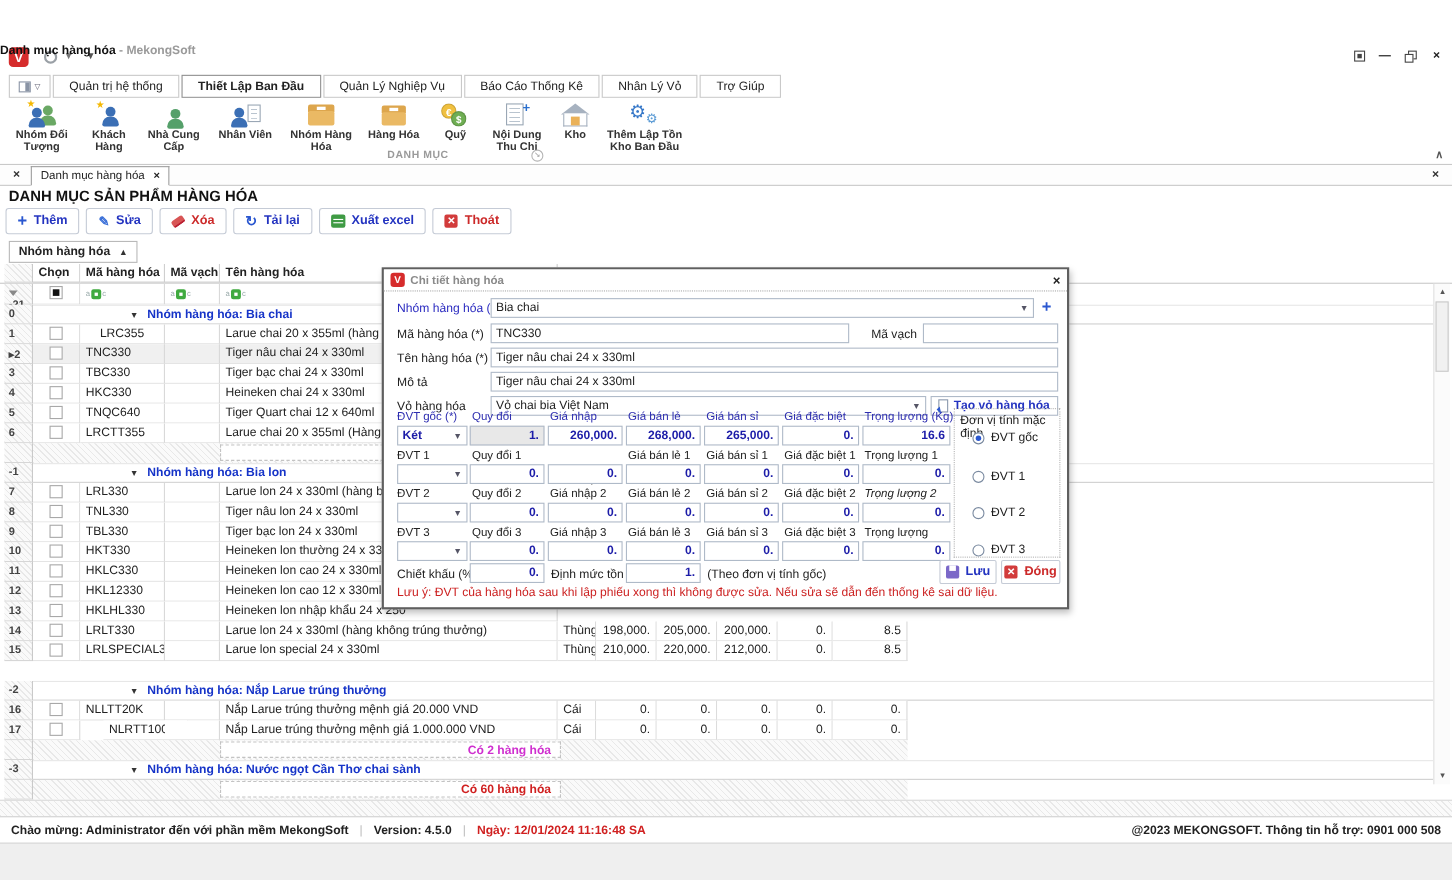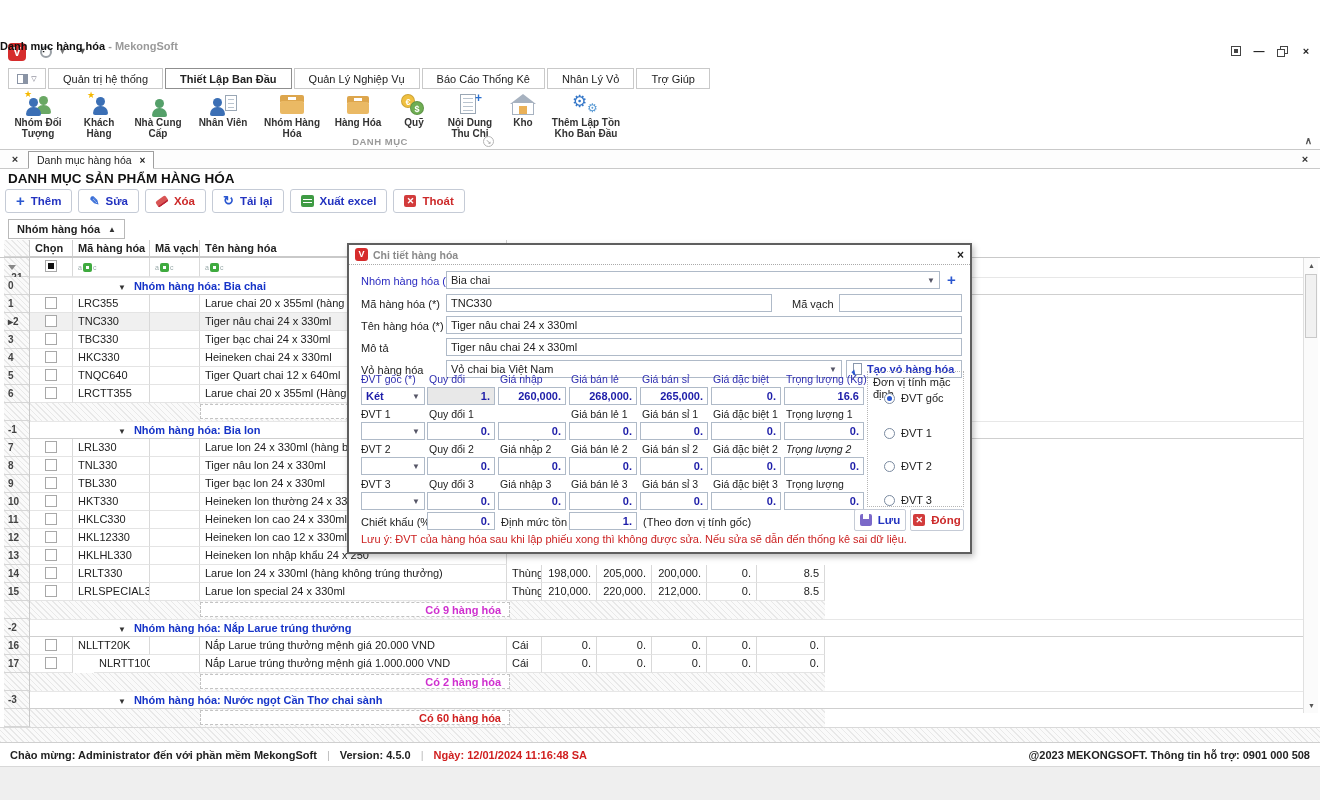--- a/index.html
+++ b/index.html
@@ -354,21 +354,21 @@
         <div class="cell" style="left: 150px; width: 50px; height: 19px;"><span class="fglyph">a<i></i>c</span></div>
         <div class="cell" style="left: 200px; width: 307px; height: 19px;"><span class="fglyph">a<i></i>c</span></div>
       </div>
       <div class="gr" style="top: 37px;">
         <div class="ind hatch">0</div>
         <div class="grouprow"><span class="tri">▼</span><span>Nhóm hàng hóa: Bia chai</span></div>
       </div>
       <div class="gr" style="top: 55px;">
         <div class="ind hatch">1</div>
         <div class="cell" style="left: 30px; width: 43px; text-align: center;"><span class="cb"></span></div>
-        <div class="cell" style="left: 73px; width: 77px;">LRC355</div>
+        <div class="cell" style="left: 73px; width: 77px; text-align: center;">LRC355</div>
         <div class="cell" style="left: 150px; width: 50px;"></div>
         <div class="cell" style="left: 200px; width: 307px;">Larue chai 20 x 355ml (hàng thưở</div>
       </div>
       <div class="gr" style="top: 73px;">
         <div class="ind hatch">▸2</div>
         <div class="cell" style="left: 30px; width: 43px; text-align: center; background: rgb(240, 240, 240);"><span class="cb"></span></div>
         <div class="cell" style="left: 73px; width: 77px; background: rgb(240, 240, 240);">TNC330</div>
         <div class="cell" style="left: 150px; width: 50px; background: rgb(240, 240, 240);"></div>
         <div class="cell" style="left: 200px; width: 307px; background: rgb(240, 240, 240);">Tiger nâu chai 24 x 330ml</div>
       </div>
@@ -477,26 +477,20 @@
         <div class="cell" style="left: 30px; width: 43px; text-align: center;"><span class="cb"></span></div>
         <div class="cell" style="left: 73px; width: 77px;">LRLSPECIAL330</div>
         <div class="cell" style="left: 150px; width: 50px;"></div>
         <div class="cell" style="left: 200px; width: 307px;">Larue lon special 24 x 330ml</div>
         <div class="cell" style="left: 507px; width: 35px;">Thùng</div>
         <div class="cell num" style="left: 542px; width: 55px;">210,000.</div>
         <div class="cell num" style="left: 597px; width: 55px;">220,000.</div>
         <div class="cell num" style="left: 652px; width: 55px;">212,000.</div>
         <div class="cell num" style="left: 707px; width: 50px;">0.</div>
         <div class="cell num" style="left: 757px; width: 68px;">8.5</div>
-      </div>
-      <div class="gr" style="top: 361px;">
-        <div class="ind hatch"></div>
-        <div class="footrow hatch">
-          <div class="footbox fmag">Có 9 hàng hóa</div>
-        </div>
       </div>
       <div class="gr" style="top: 379px;">
         <div class="ind hatch">-2</div>
         <div class="grouprow"><span class="tri">▼</span><span>Nhóm hàng hóa: Nắp Larue trúng thưởng</span></div>
       </div>
       <div class="gr" style="top: 397px;">
         <div class="ind hatch">16</div>
         <div class="cell" style="left: 30px; width: 43px; text-align: center;"><span class="cb"></span></div>
         <div class="cell" style="left: 73px; width: 77px;">NLLTT20K</div>
         <div class="cell" style="left: 150px; width: 50px;"></div>

